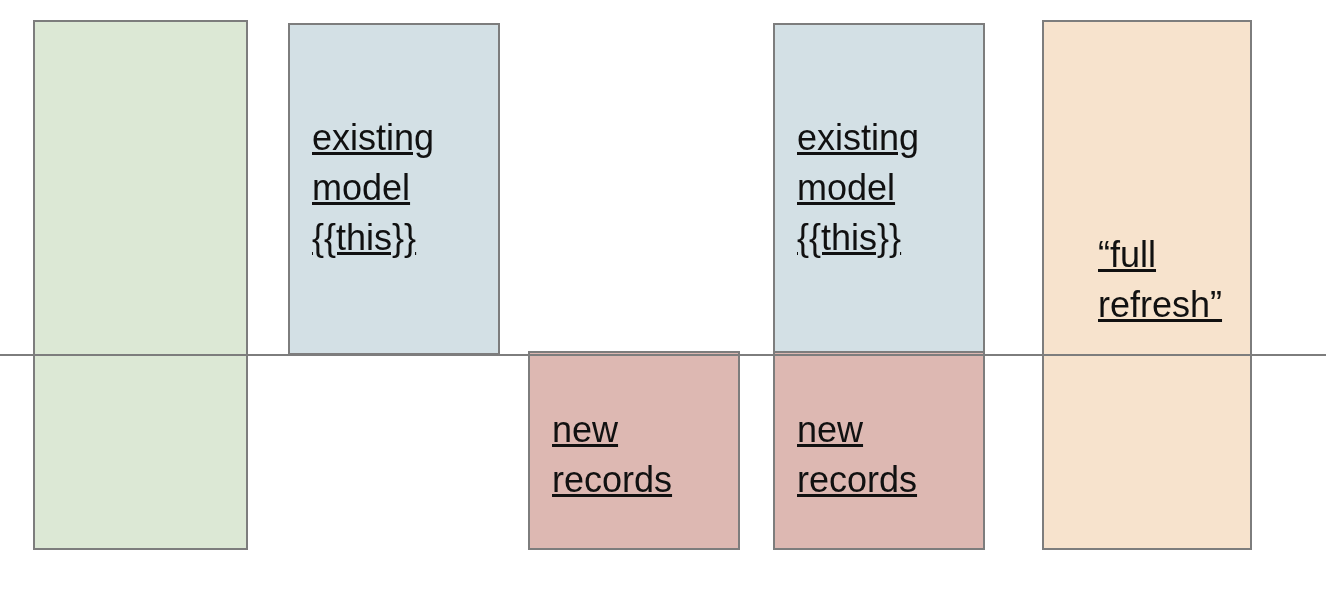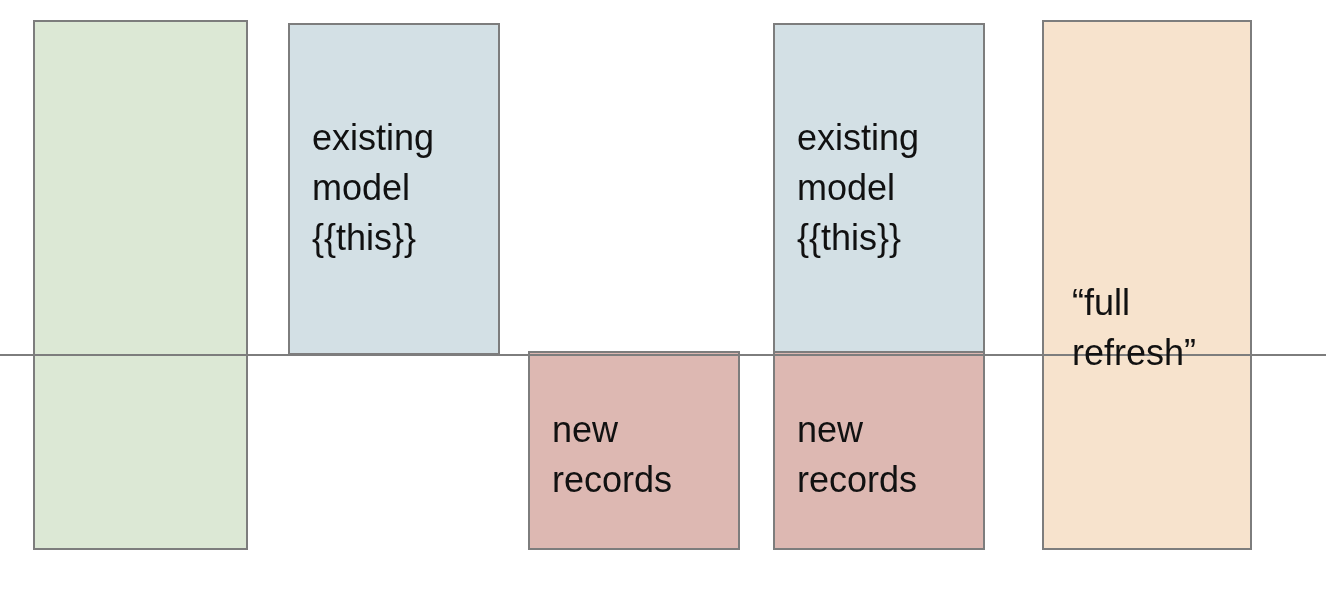--- a/index.html
+++ b/index.html
@@ -54,27 +54,28 @@
   #label-new-2     { top: 405px; }
   #label-full      { top: 230px; }
   .abs-label {
     position: absolute;
     font-size: 36px;
     line-height: 50px;
     color: #111111;
     white-space: pre-line;
     text-align: left;
     pointer-events: none;
+    text-decoration: underline;
   }
   #label-source     { left: 57px;   width: 190px; }
   #label-existing-1 { left: 312px;  width: 190px; }
   #label-new-1      { left: 552px;  width: 190px; }
   #label-existing-2 { left: 797px;  width: 190px; }
   #label-new-2      { left: 797px;  width: 190px; }
-  #label-full       { left: 1072px; width: 190px; margin-top: 48px; }
+  #label-full       { left: 1098px; width: 190px; }
 </style>
 </head>
 <body>
 
 <div id="canvas">
 
   <div class="box box-source" id="box-source"></div>
 
   <div class="box box-existing" id="box-existing-1"></div>
 

